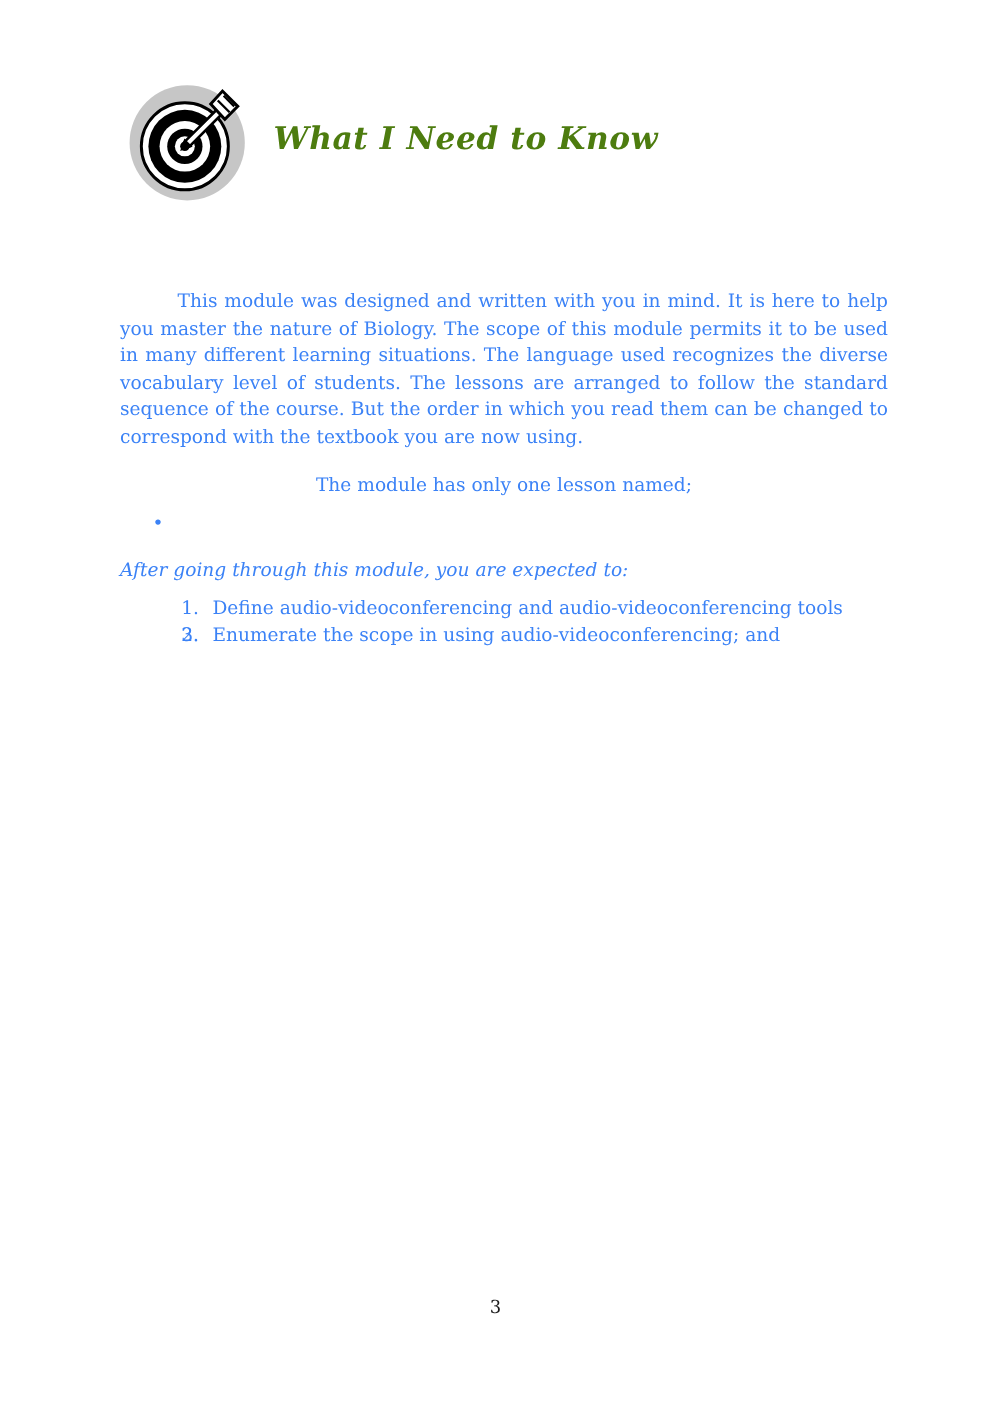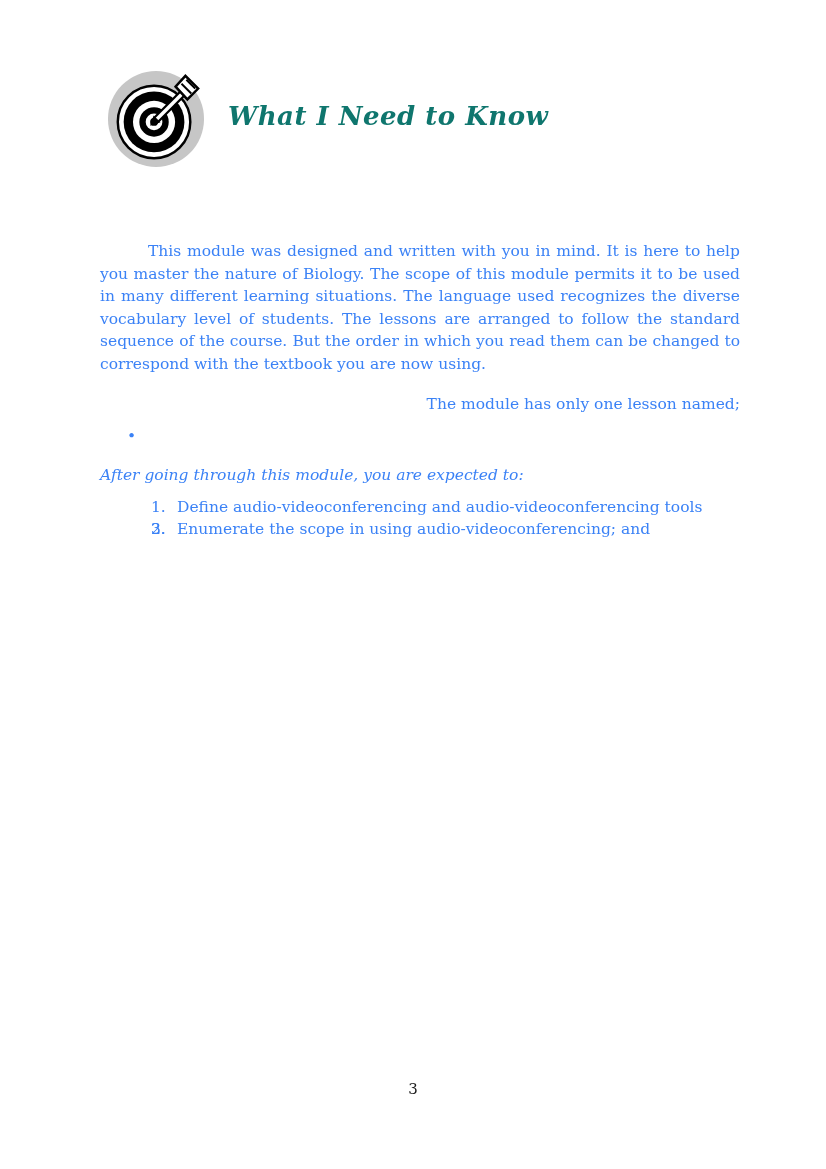--- a/index.html
+++ b/index.html
@@ -26,42 +26,42 @@
   .section-title {
     position: absolute;
     left: 228px;
     top: 101px;
     margin: 0;
     font-family: "DejaVu Serif", serif;
     font-size: 26px;
     font-weight: bold;
     font-style: italic;
     letter-spacing: 0.5px;
-    color: #0f766e;
+    color: #4d7c0f;
     white-space: nowrap;
   }
 
   
   .body-text {
     position: absolute;
     left: 100px;
     top: 240px;
     width: 640px;
     font-size: 15.5px;
     line-height: 22.5px;
     color: #3b82f6;
   }
   .intro-paragraph {
     margin: 0;
     text-align: justify;
     text-indent: 48px;
   }
   .lesson-intro {
     margin: 18px 0 0 0;
-    text-align: right;
+    text-align: center;
   }
   .lesson-list {
     margin: 9px 0 0 0;
     padding: 0 0 0 27px;
     list-style: none;
   }
   .lesson-list li { display: flex; }
   .lesson-list .bullet {
     display: inline-block;
     width: 24px;

